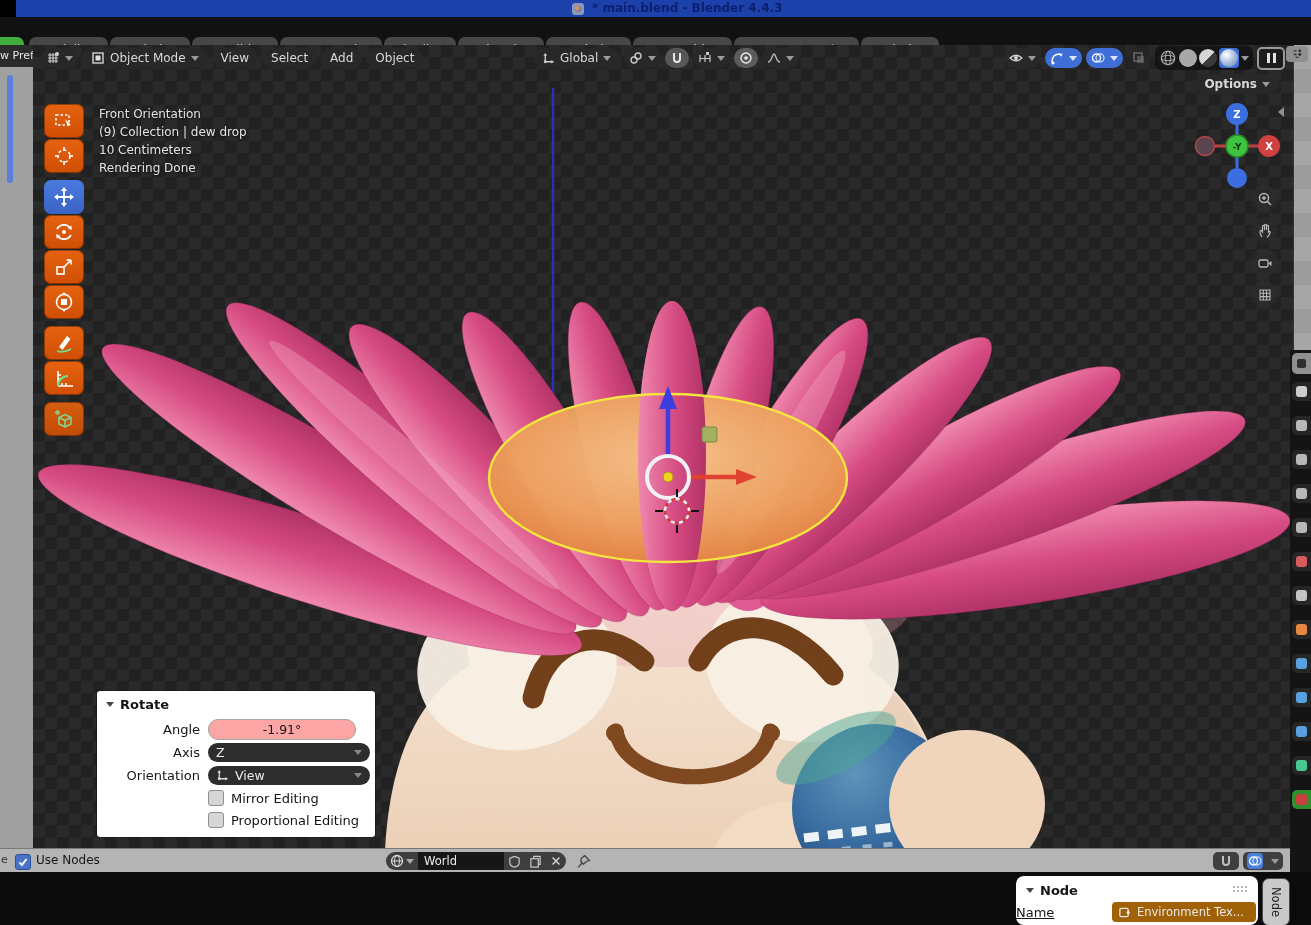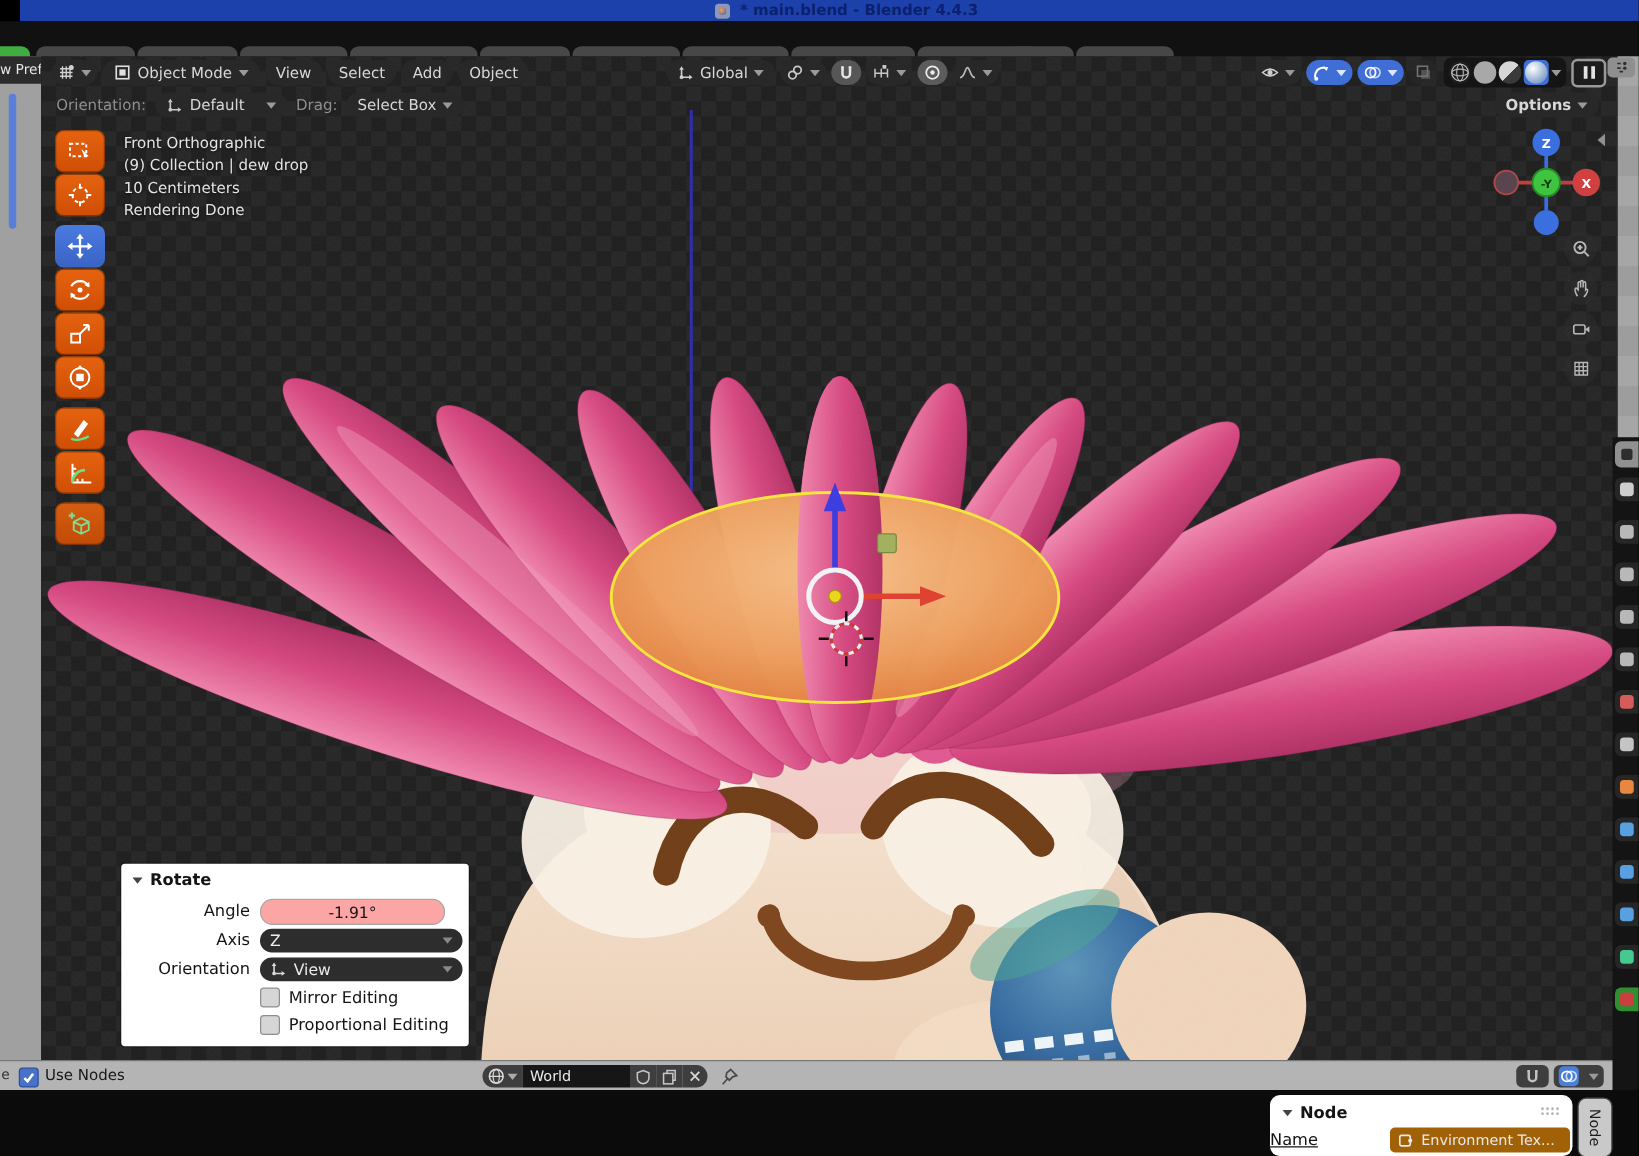--- a/index.html
+++ b/index.html
@@ -459,37 +459,20 @@
           <span class="shball sh-rend"></span>
         </span>
       <span class="chev"></span>
     </span>
     <span class="pausebtn">
         <i></i>
         <i></i>
       </span>
   </div>
 
-  <div class="hgroup" style="left:12px;top:28px;gap:7px;">
-    <span class="dimlabel">Orientation:</span>
-    <span class="pill" style="width:88px;justify-content:space-between;">
-      <span style="display:inline-flex;align-items:center;gap:6px;">
-        <svg class="i" width="13" height="13" style="color:#c8c8c8">
-            <use href="#sym-axes"></use>
-          </svg>
-        <span>Default</span>
-        </span>
-      <span class="chev"></span>
-    </span>
-    <span class="dimlabel">Drag:</span>
-    <span class="pill">
-      <span>Select Box</span>
-        <span class="chev"></span>
-    </span>
-  </div>
   <div class="hgroup" style="right:14px;top:28px;font-weight:bold;">
     <span class="pill">
       <span>Options</span>
         <span class="chev"></span>
     </span>
   </div>
 
   <div class="abs" id="toolbar">
     <div class="tool orange">
       <svg class="i" width="22" height="22" fill="none" stroke="#fff" stroke-width="1.6">
@@ -548,21 +531,21 @@
     <div class="tool orange" style="opacity:.92">
       <svg class="i" width="22" height="22" fill="none" stroke="#8ae89a" stroke-width="1.5">
         <path d="M6 9.5 L12 6.5 L18 9.5 L18 16 L12 19 L6 16 Z M6 9.5 L12 12.5 L18 9.5 M12 12.5 V19"></path>
         <path d="M4.5 2 v5 M2 4.5 h5" stroke-width="1.8"></path>
         </svg>
       </div>
   </div>
 
   <div class="abs" id="vinfo">
 
-  <div class="infoline">Front Orthographic</div>
+  <div class="infoline">Front Orientation</div>
       <div class="infoline">(9) Collection | dew drop</div>
       <div class="infoline">10 Centimeters</div>
       <div class="infoline">Rendering Done</div>
     </div>
 
   <svg class="abs i" id="navgizmo" width="100" height="100">
     <line x1="50" y1="28" x2="50" y2="72" stroke="#3b6fe0" stroke-width="3"></line>
     <line x1="28" y1="50" x2="72" y2="50" stroke="#c04040" stroke-width="3"></line>
     <circle cx="50" cy="18" r="11" fill="#3b6fe0"></circle>
     <text x="50" y="22" text-anchor="middle" font-size="10" font-weight="bold" fill="#fff">Z</text>

